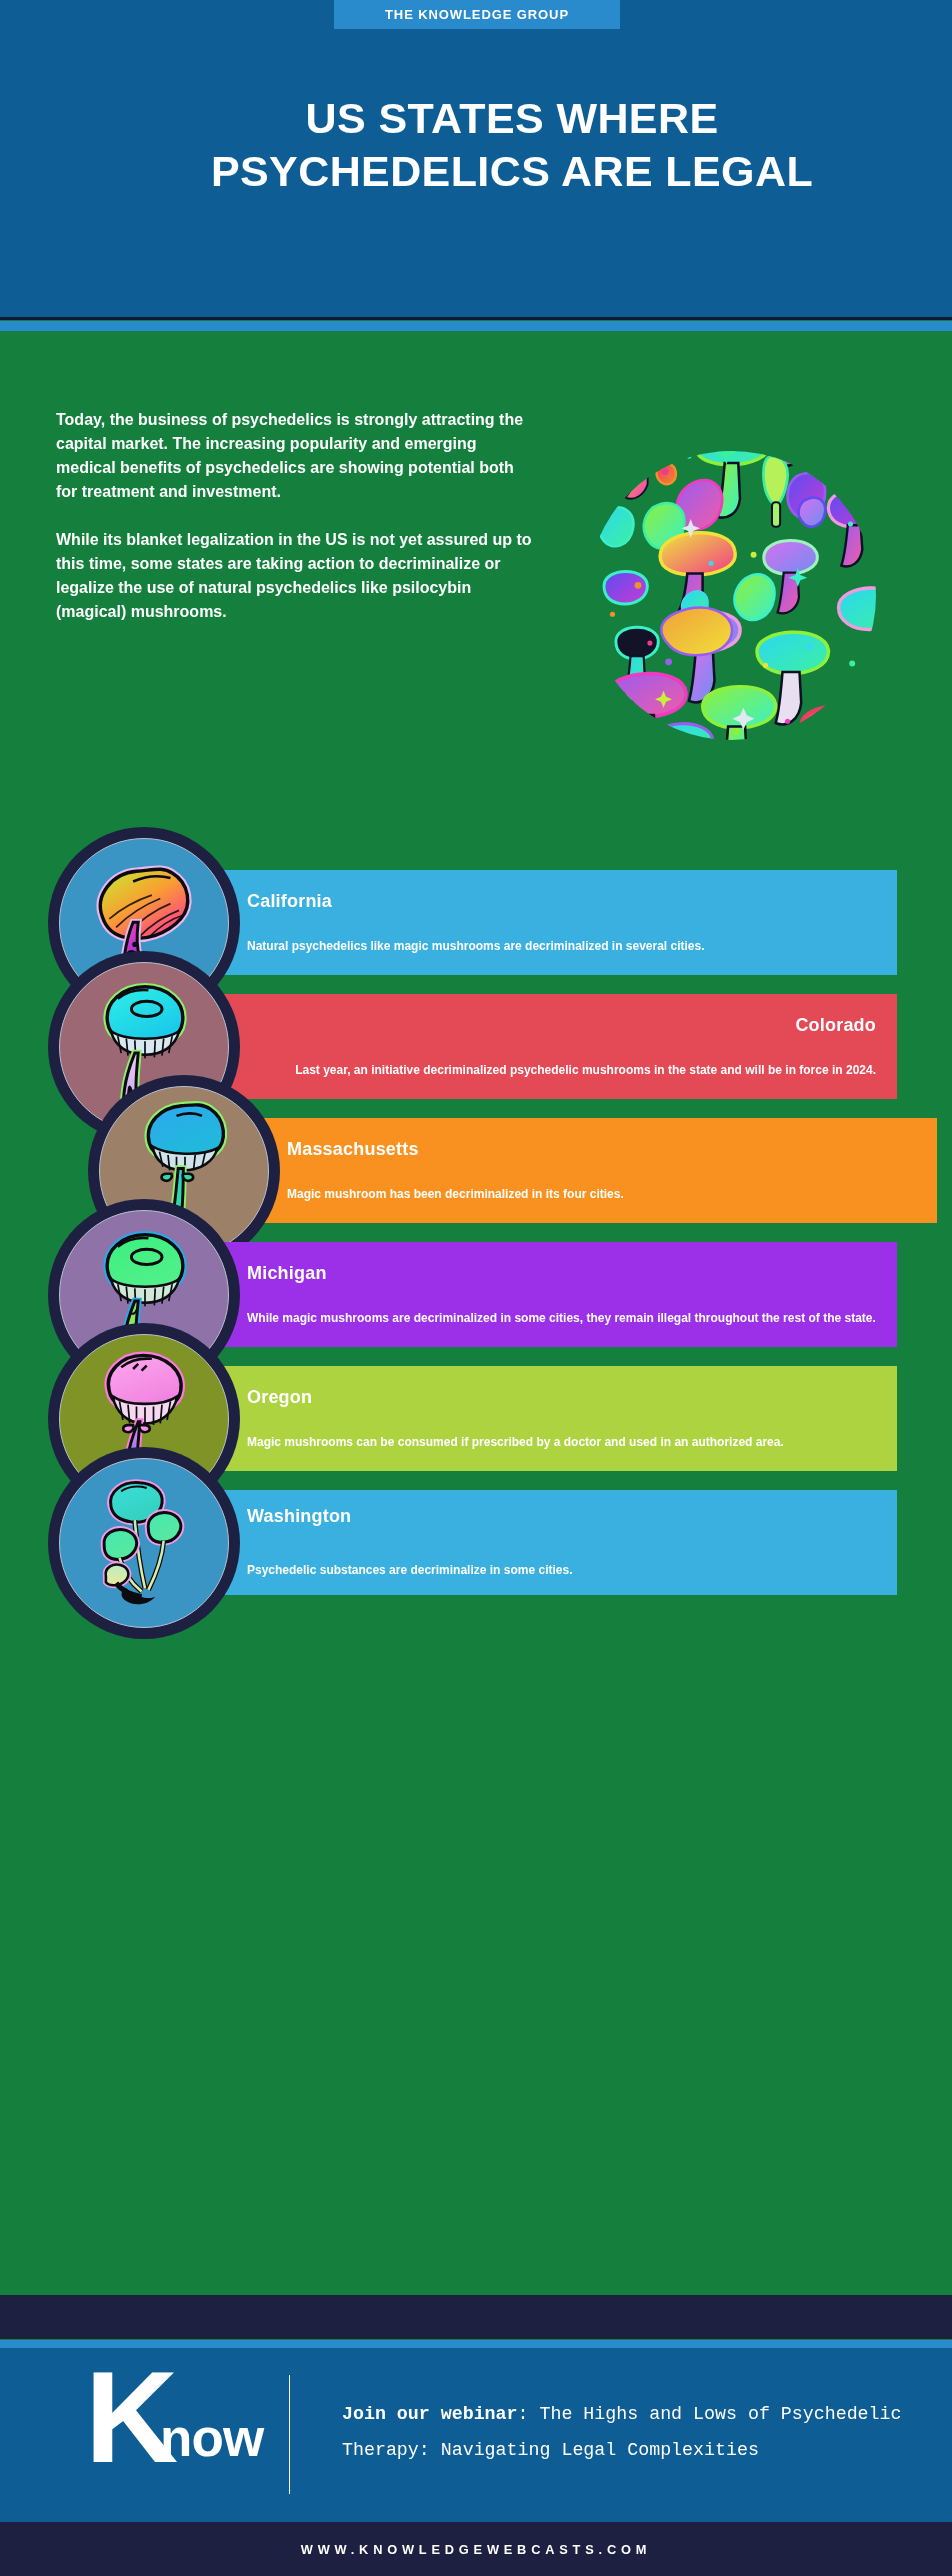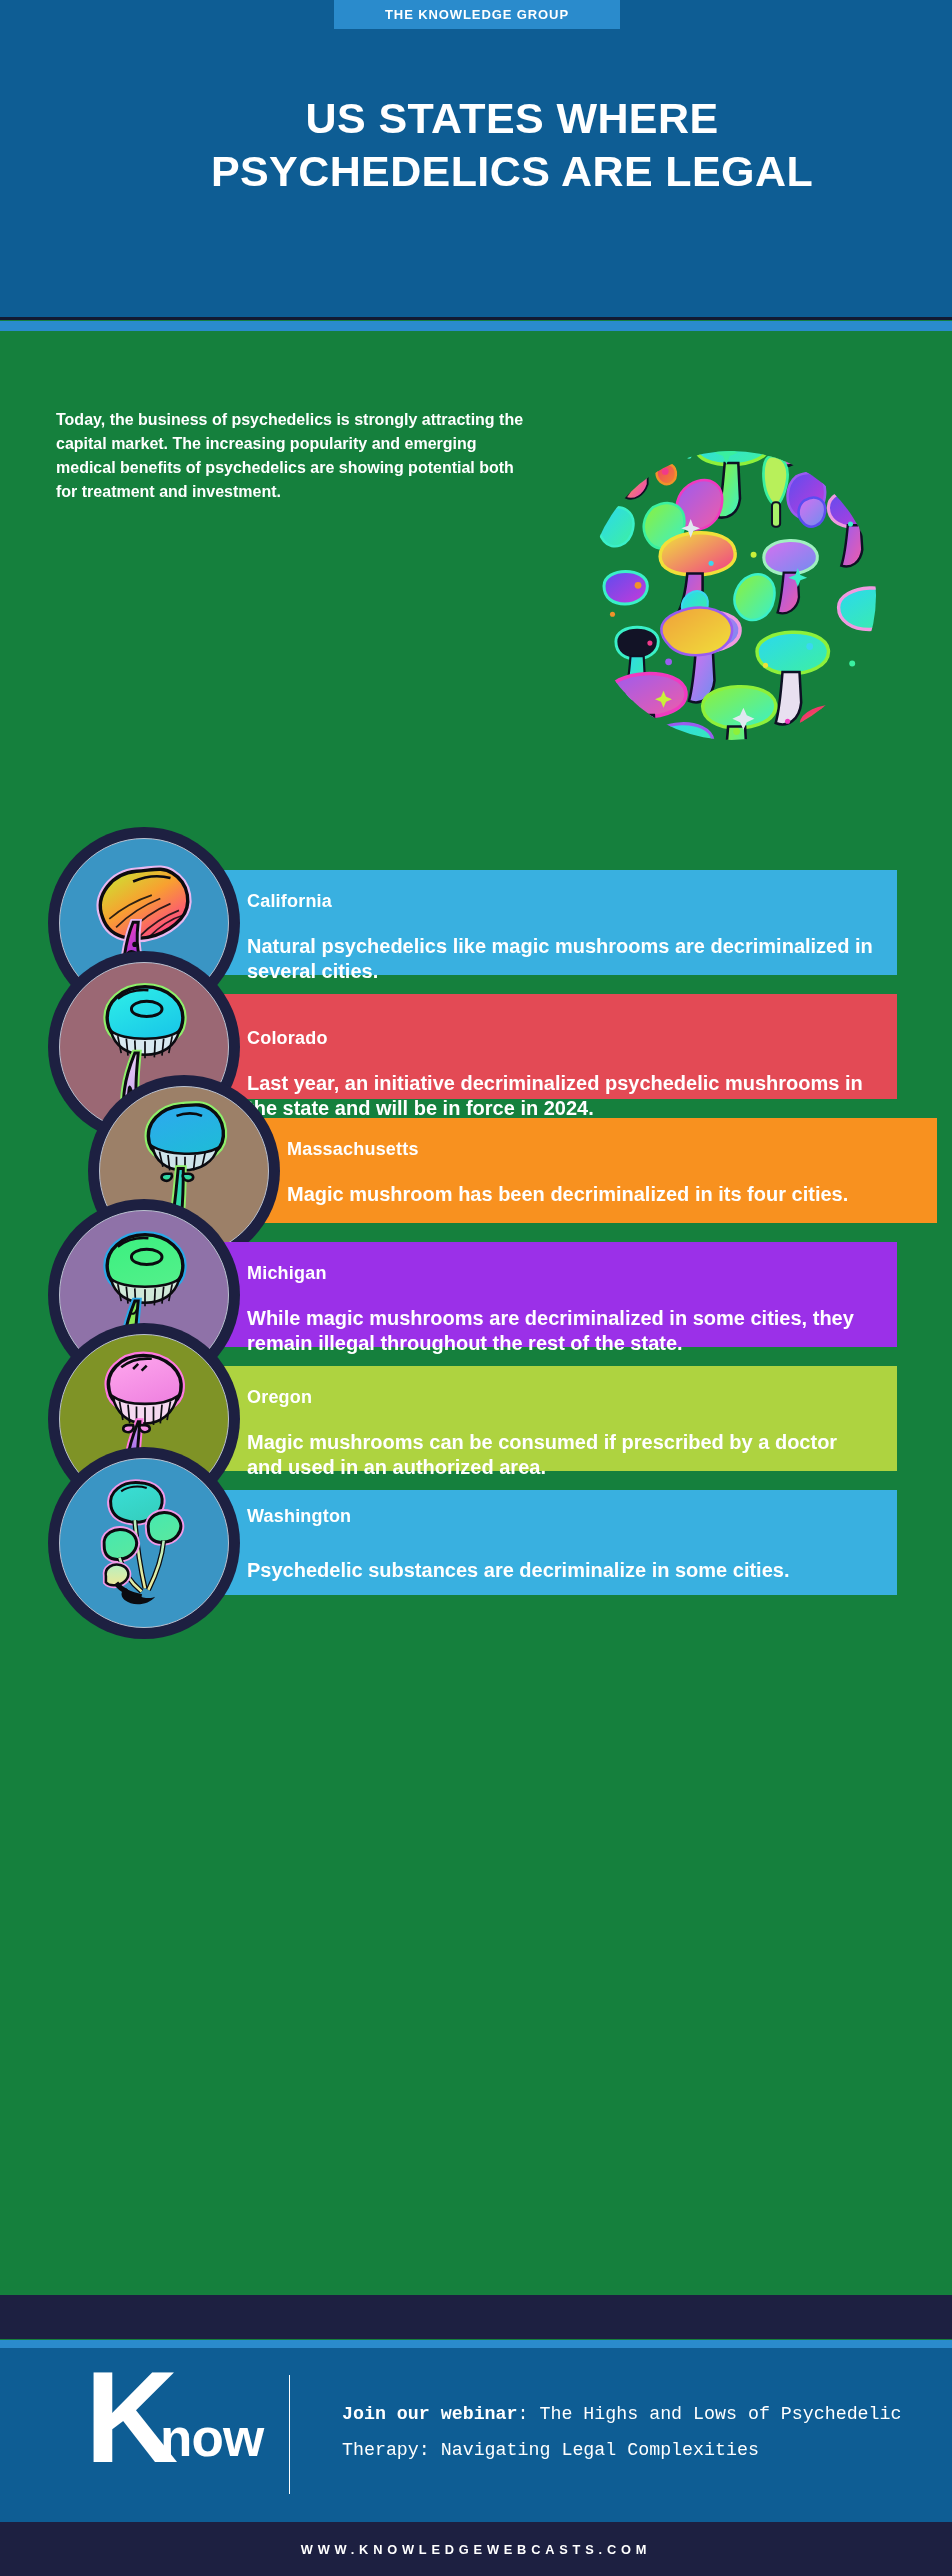--- a/index.html
+++ b/index.html
@@ -69,21 +69,21 @@
     width: 170px; height: 170px; border-radius: 50%;
     border: 1.3px solid #b9c0cf;
     overflow: hidden;
   }
   .badge-circle svg { display: block; width: 170px; height: 170px; }
   .card-text { position: absolute; left: 247px; width: 629px; }
   .card-state {
     color: #ffffff; font-size: 18px; font-weight: bold; letter-spacing: 0.2px;
   }
   .card-desc {
-    color: #ffffff; font-size: 20px; font-weight: bold; line-height: 25px;
+    color: #ffffff; font-size: 12px; font-weight: bold; line-height: 25px;
     margin-top: 22px;
   }
 
   
   .footer-gap { position: absolute; left: 0; top: 2295px; width: 952px; height: 44px; background: #1d2041; }
   .footer-stripe { position: absolute; left: 0; top: 2340px; width: 952px; height: 8.5px; background: #2a8bcc; }
   .footer-main {
     position: absolute; left: 0; top: 2348px; width: 952px; height: 174px;
     background: #0e5d94;
   }
@@ -126,20 +126,21 @@
     <div class="header-title">
       <span class="l1">US STATES WHERE</span>
       <span class="l2">PSYCHEDELICS ARE LEGAL</span>
     </div>
   </div>
   <div class="header-rule-dark"></div>
   <div class="header-rule-light"></div>
 
   <div class="intro">
     <p>Today, the business of psychedelics is strongly attracting the capital market. The increasing popularity and emerging medical benefits of psychedelics are showing potential both for treatment and investment.</p>
+    <p>While its blanket legalization in the US is not yet assured up to this time, some states are taking action to decriminalize or legalize the use of natural psychedelics like psilocybin (magical) mushrooms.</p>
   </div>
 
   <div class="collage">
     <svg viewBox="0 0 340 540" xmlns="http://www.w3.org/2000/svg">
       <defs>
         <clipPath id="circClip">
             <circle cx="170" cy="270" r="170"></circle>
           </clipPath>
         <linearGradient id="g1" x1="0" y1="0" x2="1" y2="1">
             <stop offset="0" stop-color="#2ad8f0"></stop>
@@ -375,21 +376,21 @@
                 <path d="M62,63 L61,83"></path>
                 <path d="M72,61 L70,81"></path>
                 <path d="M82,58 L78,78"></path>
             </g>
             <path d="M42,78 C40,100 38,118 40,132 C42,142 36,148 30,146 C24,144 24,134 26,120 C28,104 34,88 38,78 Z" fill="url(#co2)" stroke="#8ef06a" stroke-width="8"></path>
             <path d="M42,78 C40,100 38,118 40,132 C42,142 36,148 30,146 C24,144 24,134 26,120 C28,104 34,88 38,78 Z" fill="url(#co2)" stroke="#0b0b10" stroke-width="3.5"></path>
             <path d="M30,118 C28,130 28,140 32,144 C38,146 38,134 36,124 C34,116 32,114 30,118 Z" fill="#0b0b10"></path>
           </g>
         </svg>
       </div>
-      <div class="card-text" style="top:45px;">
+      <div class="card-text" style="top:32px;text-align:right;">
         <div class="card-state">Colorado</div>
         <div class="card-desc">Last year, an initiative decriminalized psychedelic mushrooms in the state and will be in force in 2024.</div>
       </div>
     </div>
 
     <div class="card" style="height:124px;margin-left:40px;">
       <div class="card-bar" style="top:11px;height:105px;background:#f8911f;"></div>
       <div class="badge-ring" style="top:-32px;"></div>
       <div class="badge-circle" style="top:-21px;background:#9c8068;">
         <svg viewBox="0 0 200 200">

